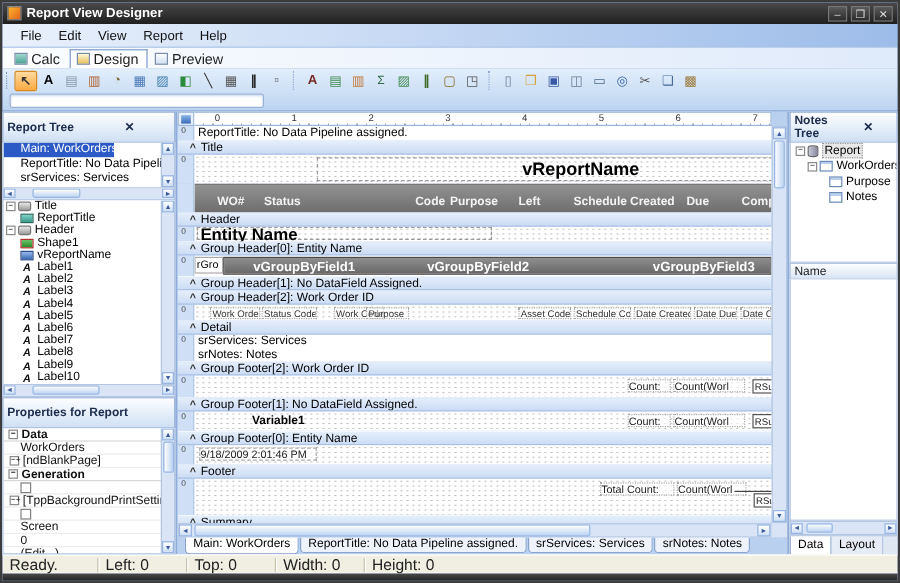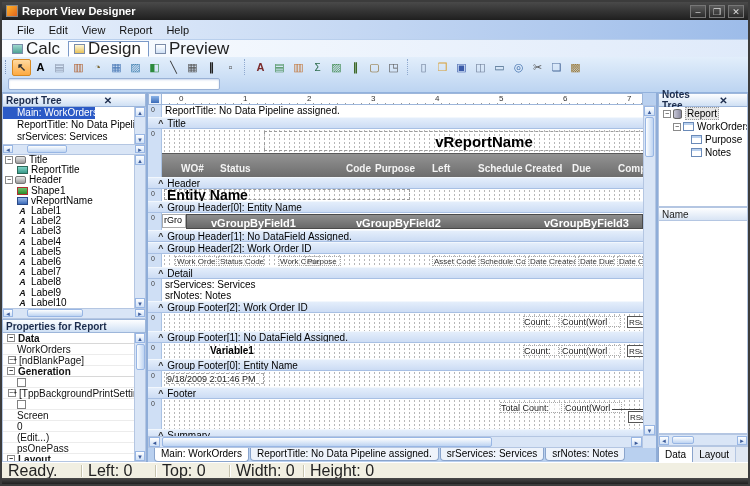--- a/index.html
+++ b/index.html
@@ -9,21 +9,21 @@
   .titlebar{height:18px;background:linear-gradient(#4a4a4a,#1f1f1f);display:flex;align-items:center;padding:0 4px;flex:0 0 auto;}
   .appicon{width:12px;height:12px;background:linear-gradient(135deg,#ffb428,#e2641e);border:1px solid #888;margin-right:4px;}
   .wtitle{color:#fff;font-weight:bold;font-size:11px;flex:1;}
   .wbtn{width:16px;height:13px;margin-left:3px;color:#ddd;font-size:9px;line-height:12px;text-align:center;background:linear-gradient(#5a5a5a,#2c2c2c);border:1px solid #777;}
   .wbtn.min::before{content:"–";} .wbtn.max::before{content:"❒";} .wbtn.cls::before{content:"✕";}
   
   .menubar{height:20px;background:linear-gradient(to right,#e9f1fc,#9dbce9);display:flex;align-items:center;padding-left:8px;flex:0 0 auto;border-bottom:1px solid #b9cfec;}
   .mitem{font-size:11px;color:#111;padding:2px 7px;}
   
   .tabrow{height:17px;background:linear-gradient(to right,#fbfdff,#dfeafa);display:flex;align-items:flex-end;padding-left:4px;flex:0 0 auto;}
-  .vtab{display:flex;align-items:center;gap:3px;font-size:17px;color:#222;padding:1px 7px 1px 5px;border:1px solid transparent;height:16px;}
+  .vtab{display:flex;align-items:center;gap:3px;font-size:12px;color:#222;padding:1px 7px 1px 5px;border:1px solid transparent;height:16px;}
   .vtab.active{background:#fff;border:1px solid #7a99c8;border-bottom-color:#fff;box-shadow:0 -1px 0 #fff inset;}
   .mini{width:11px;height:10px;display:inline-block;border:1px solid #7a8ba8;}
   .mi-calc{background:linear-gradient(#9fd8cf,#4da295);} .mi-design{background:linear-gradient(#fdf6d8,#e8c25a);} .mi-preview{background:linear-gradient(#fff,#cfe0f5);}
   
   .toolbar{background:linear-gradient(#e2eefb,#bcd4f1);flex:0 0 auto;border-bottom:1px solid #92b2dd;}
   .trow1{height:20px;display:flex;align-items:center;padding-left:3px;}
   .trow2{height:15px;display:flex;align-items:center;padding:1px 0 2px 6px;}
   .tsep{width:5px;height:16px;border-left:1px dotted #8fa9cf;margin:0 2px 0 4px;}
   .grip-dots{width:4px;height:14px;border-left:1px dotted #7d97c0;margin-right:3px;}
   .ti{width:19px;height:17px;display:flex;align-items:center;justify-content:center;font-size:11px;color:#23457c;border:1px solid transparent;border-radius:2px;}
@@ -54,21 +54,21 @@
   .gi-pgsetup::before{content:"◫";color:#6a7a94;}
   .gi-print::before{content:"▭";color:#4a6a8a;}
   .gi-preview::before{content:"◎";color:#3a6aa8;}
   .gi-cut::before{content:"✂";color:#555;}
   .gi-copy::before{content:"❏";color:#4a6a9a;}
   .gi-paste::before{content:"▩";color:#9a7a3a;}
   .combo{width:212px;height:12px;background:#fff;border:1px solid #9ab2d6;border-radius:2px;box-shadow:inset 0 1px 2px #c8d6ec;}
   
   .main{flex:1;display:flex;min-height:0;background:#8fadd8;}
   .lpanel{width:146px;flex:0 0 auto;display:flex;flex-direction:column;background:#fff;border-right:2px solid #8fadd8;min-height:0;}
-  .phead{height:14px;background:linear-gradient(#fdfeff,#cfe0f4);border:1px solid #9db6da;display:flex;align-items:center;padding:0 3px;flex:0 0 auto;}
+  .phead{height:26px;background:linear-gradient(#fdfeff,#cfe0f4);border:1px solid #9db6da;display:flex;align-items:center;padding:0 3px;flex:0 0 auto;}
   .phead span{font-size:10px;font-weight:bold;color:#1c2c4c;flex:1;}
   .pclose{font-size:8px;color:#333;width:10px;text-align:center;}
   .pclose::before{content:"✕";}
   .tree1{height:38px;overflow:hidden;background:#fff;border:1px solid #b4c6e2;border-top:none;position:relative;flex:0 0 auto;}
   .titem{font-size:10px;height:12px;line-height:12px;padding-left:14px;white-space:nowrap;color:#000;}
   .titem.sel{background:#2b5ac6;color:#fff;width:92px;}
   .t1sb{position:absolute;right:0;top:0;width:11px;height:100%;background:#d9e5f6;border-left:1px solid #b4c6e2;display:flex;flex-direction:column;justify-content:space-between;}
   .sbarr{height:10px;font-size:6px;color:#3a5a9a;text-align:center;line-height:10px;background:linear-gradient(#fff,#cfe0f6);border:1px solid #98b6e4;}
   .sbarr.up::before{content:"▲";} .sbarr.dn::before{content:"▼";} .sbarr.lf::before{content:"◄";} .sbarr.rt::before{content:"►";}
   .hsb{height:10px;background:#d9e5f6;display:flex;flex:0 0 auto;border:1px solid #b4c6e2;border-top:none;}
@@ -144,21 +144,21 @@
   .dlabel.hl{background:#e8e8e8;border:1px dotted #999;padding:0 1px;}
   .namehdr{height:14px;background:linear-gradient(#fdfeff,#d8e4f4);border:1px solid #b4c6e2;font-size:10px;color:#222;padding:1px 3px;flex:0 0 auto;}
   .namelist{flex:1;background:#fff;border:1px solid #b4c6e2;border-top:none;min-height:0;}
   .rphsb{height:12px;background:#d9e5f6;border:1px solid #b4c6e2;display:flex;align-items:center;flex:0 0 auto;}
   .rphsb .sbarr{width:10px;height:9px;line-height:9px;}
   .rphsb .hthumb{width:22px;height:8px;margin-left:3px;}
   .sidetabs{height:16px;display:flex;align-items:stretch;background:#dfe7f2;border-top:1px solid #b4c6e2;flex:0 0 auto;}
   .stab{font-size:10px;padding:1px 6px;color:#000;line-height:13px;background:#e6ecf5;border-right:1px solid #b4c6e2;}
   .stab.active{background:#fff;border-right:1px solid #8aa4cc;border-left:1px solid #8aa4cc;}
   
-  .statusbar{height:16px;background:#f1efe2;border-top:1px solid #fff;display:flex;align-items:center;flex:0 0 auto;font-size:16px;color:#222;}
+  .statusbar{height:16px;background:#f1efe2;border-top:1px solid #fff;display:flex;align-items:center;flex:0 0 auto;font-size:13px;color:#222;}
   .sseg{padding:0 6px;border-right:1px solid #c6c3ae;box-shadow:1px 0 0 #fff;height:12px;line-height:12px;}
   .sseg.s0{width:80px;} .sseg.s1{width:74px;} .sseg.s2{width:74px;} .sseg.s3{width:74px;} .sseg.s4{flex:1;border-right:none;}
   .bottomedge{height:6px;background:linear-gradient(#4a4a4a,#222);flex:0 0 auto;}
 </style>
 </head>
 <body>
 
 <div class="win">
 
   <div class="titlebar">

